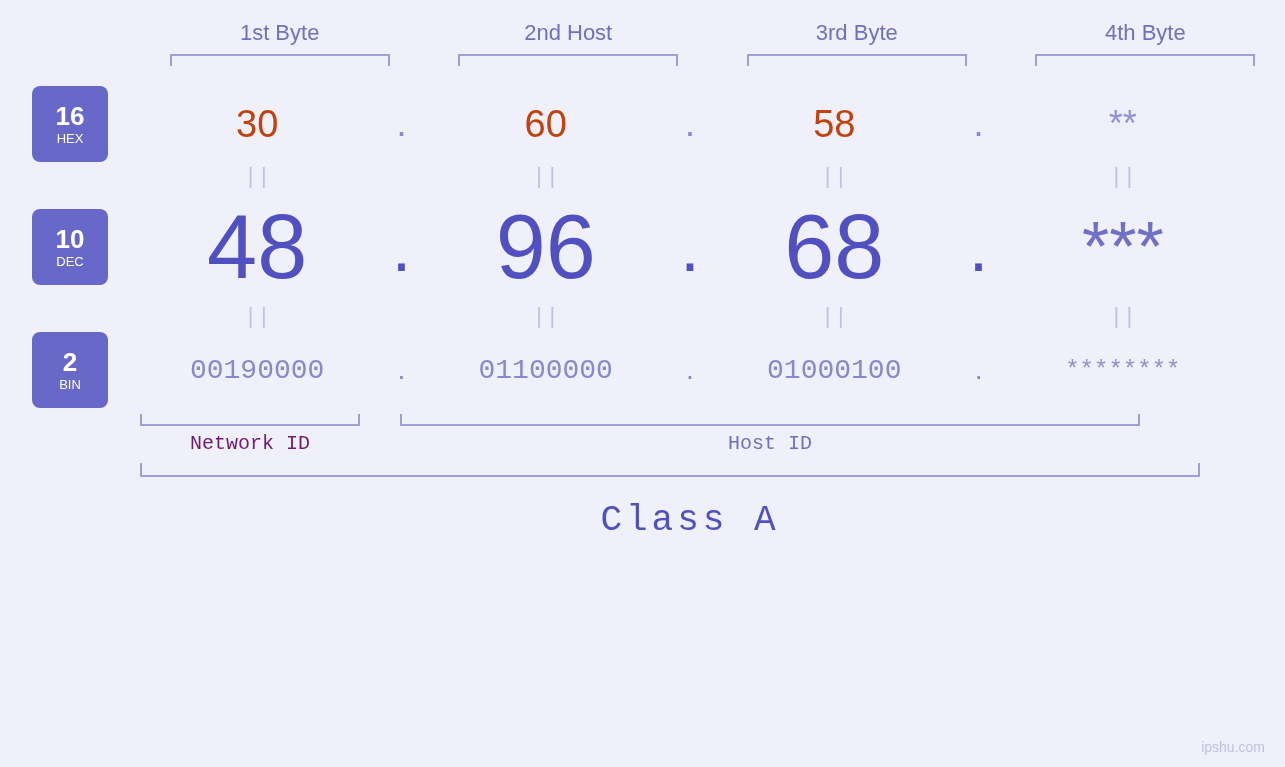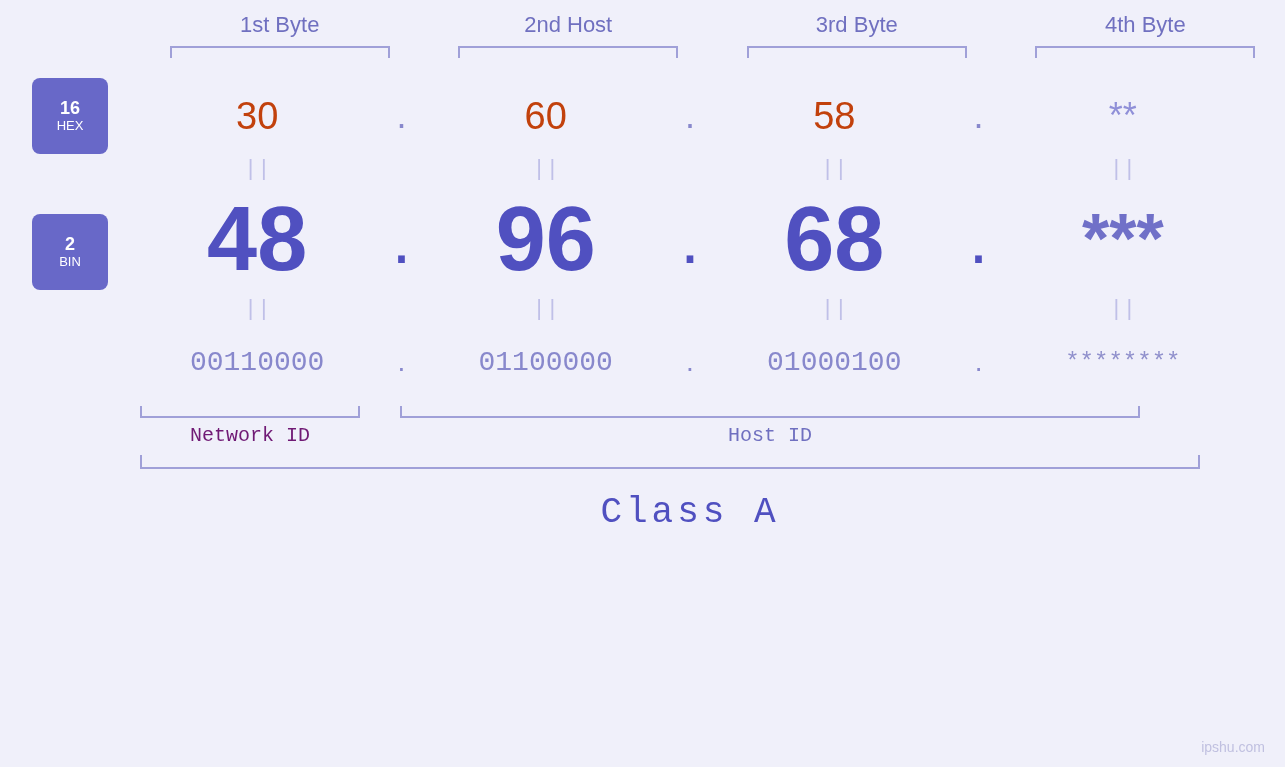--- a/index.html
+++ b/index.html
@@ -13,21 +13,21 @@
       position: relative;
     }
 
     .container {
       width: 1285px;
       height: 767px;
       position: relative;
       display: flex;
       flex-direction: column;
       align-items: center;
-      padding-top: 12px;
+      padding-top: 20px;
     }
 
     
     .byte-headers {
       display: flex;
       width: 1100px;
       margin-left: 140px;
       justify-content: space-around;
       margin-bottom: 8px;
     }
@@ -64,21 +64,21 @@
       border-radius: 8px;
       display: flex;
       flex-direction: column;
       align-items: center;
       justify-content: center;
       margin-bottom: 60px;
     }
 
     .badge-num {
       color: white;
-      font-size: 18px;
+      font-size: 26px;
       font-weight: bold;
       font-family: Arial, sans-serif;
       line-height: 1.1;
     }
 
     .badge-label {
       color: white;
       font-size: 13px;
       font-family: Arial, sans-serif;
     }
@@ -93,21 +93,21 @@
     .hex-dot {
       color: #8888cc;
       font-size: 36px;
       font-family: Arial, sans-serif;
     }
 
     
     .dec-value {
       color: #5050c0;
       font-size: 90px;
-      font-weight: bold;
+      font-weight: normal;
       font-family: Arial, sans-serif;
     }
 
     .dec-dot {
       color: #5050c0;
       font-size: 70px;
       font-family: Arial, sans-serif;
     }
 
     
@@ -212,20 +212,26 @@
 
       <div style="height:76px; display:flex; align-items:center; justify-content:center;">
         <div class="badge" style="margin-bottom:0">
           <span class="badge-num">16</span>
           <span class="badge-label">HEX</span>
         </div>
       </div>
 
       <div style="height:30px"></div>
 
+      <div style="height:110px; display:flex; align-items:center; justify-content:center;">
+        <div class="badge" style="margin-bottom:0">
+          <span class="badge-num">10</span>
+          <span class="badge-label">DEC</span>
+        </div>
+      </div>
 
       <div style="height:30px"></div>
 
       <div style="height:76px; display:flex; align-items:center; justify-content:center;">
         <div class="badge" style="margin-bottom:0">
           <span class="badge-num">2</span>
           <span class="badge-label">BIN</span>
         </div>
       </div>
     </div>
@@ -311,21 +317,21 @@
           <span style="color:#c0c0e8; font-size:22px;">||</span>
         </div>
         <div class="cell-dot"></div>
         <div class="cell-220">
           <span style="color:#c0c0e8; font-size:22px;">||</span>
         </div>
       </div>
 
       <div class="flex-row group-bin">
         <div class="cell-220">
-          <span class="bin-value">00110000</span>
+          <span class="bin-value">00190000</span>
         </div>
         <div class="cell-dot">
           <span class="bin-dot">.</span>
         </div>
         <div class="cell-220">
           <span class="bin-value">01100000</span>
         </div>
         <div class="cell-dot">
           <span class="bin-dot">.</span>
         </div>

